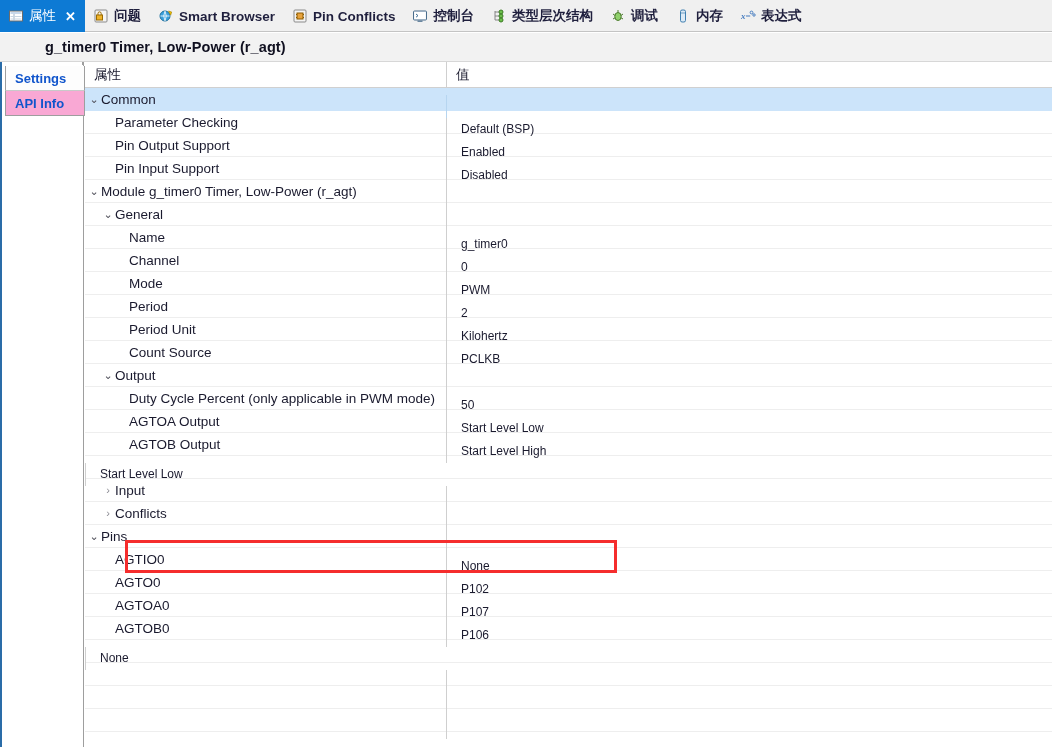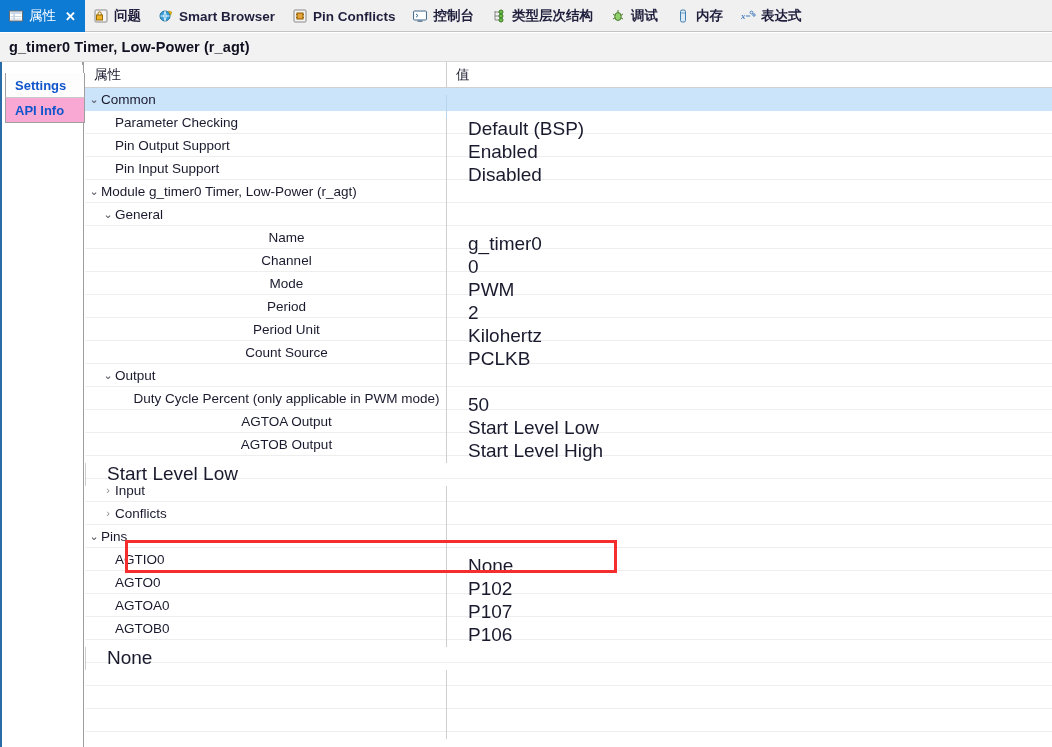--- a/index.html
+++ b/index.html
@@ -47,34 +47,35 @@
   .titlebar {
     position: absolute; left: 0; top: 33px; width: 1052px; height: 29px;
     background: #f2f2f2;
     display: flex; align-items: center;
     padding-left: 9px;
     border-bottom: 1px solid #d7d7d7;
   }
   .titlebar .title {
     font-size: 14.5px; font-weight: bold; color: #101020;
     letter-spacing: 0.1px;
+    margin-left: 36px;
   }
 
   
   .body-region {
     position: absolute; left: 0; top: 62px; width: 1052px; height: 685px;
     background: #ffffff;
   }
   .leftrail {
     position: absolute; left: 0; top: 0; width: 84px; height: 685px;
     background: #ffffff;
     border-left: 2px solid #2a6ca8;
     border-right: 1px solid #9e9e9e;
   }
-  .rail-tabs { position: absolute; left: 3px; top: 11px; width: 80px; }
+  .rail-tabs { position: absolute; left: 3px; top: 4px; width: 80px; }
   .rail-tab {
     height: 25px; line-height: 25px;
     padding-left: 9px;
     font-size: 13px; font-weight: bold;
     white-space: nowrap;
   }
   .rail-tab.active {
     background: #fdfdfd;
     color: #1155cc;
     border-left: 1px solid #9e9e9e;
@@ -125,42 +126,42 @@
     width: 361px; height: 23px;
     display: flex; align-items: center;
     font-size: 13.5px; color: #1a1a2e;
     white-space: nowrap;
     overflow: hidden;
     padding-right: 2px;
   }
   .cell-val {
     flex: 1; height: 23px;
     display: flex; align-items: center;
-    font-size: 19px; color: #1a1a2e;
+    font-size: 12px; color: #1a1a2e;
     border-left: 1px solid #cfcfcf;
-    padding-left: 21px;
+    padding-left: 14px;
     white-space: nowrap;
     overflow: hidden;
     margin-top: 14px;
   }
   .row.hl .cell-val { border-left: 1px solid #b6d5f0; }
 
   .twisty {
     flex: 0 0 14px; width: 14px; text-align: center;
     font-size: 11px; color: #50505a; line-height: 1;
     display: inline-block;
   }
   .twisty.closed { color: #8b8b93; }
   .twisty.none { visibility: hidden; }
   .lbl { display: inline-block; }
 
   
   .ind0 { padding-left: 2px; }
   .ind1 { padding-left: 16px; }
-  .ind2 { padding-left: 30px; justify-content: center; }
+  .ind2 { padding-left: 30px; }
 
   
   .redbox {
     position: absolute;
     left: 125px; top: 478px;
     width: 492px; height: 33px;
     border: 3px solid #f52d2d;
     pointer-events: none;
     z-index: 20;
   }

